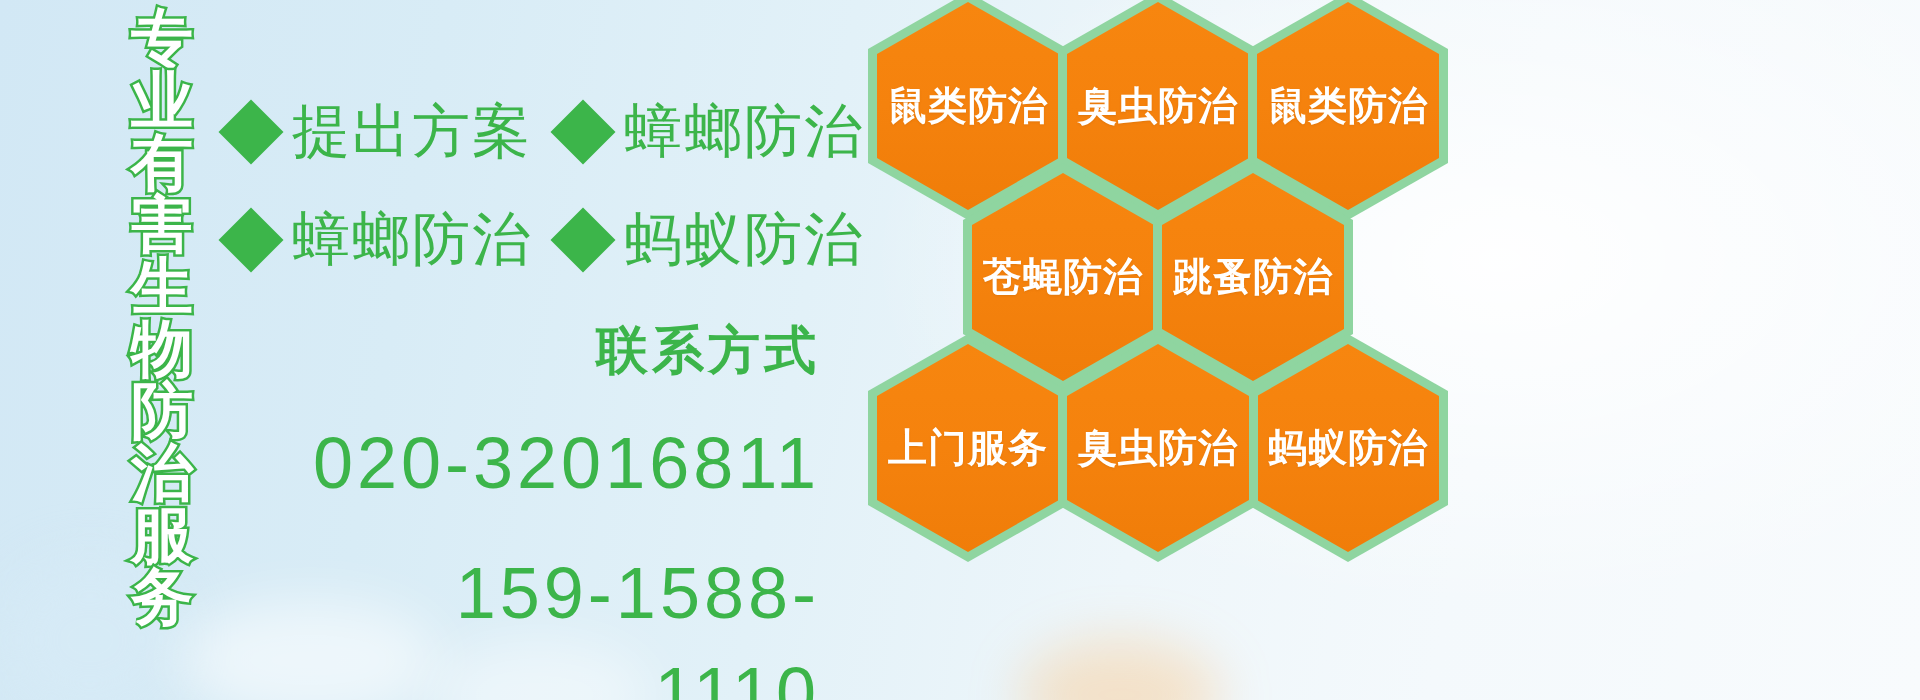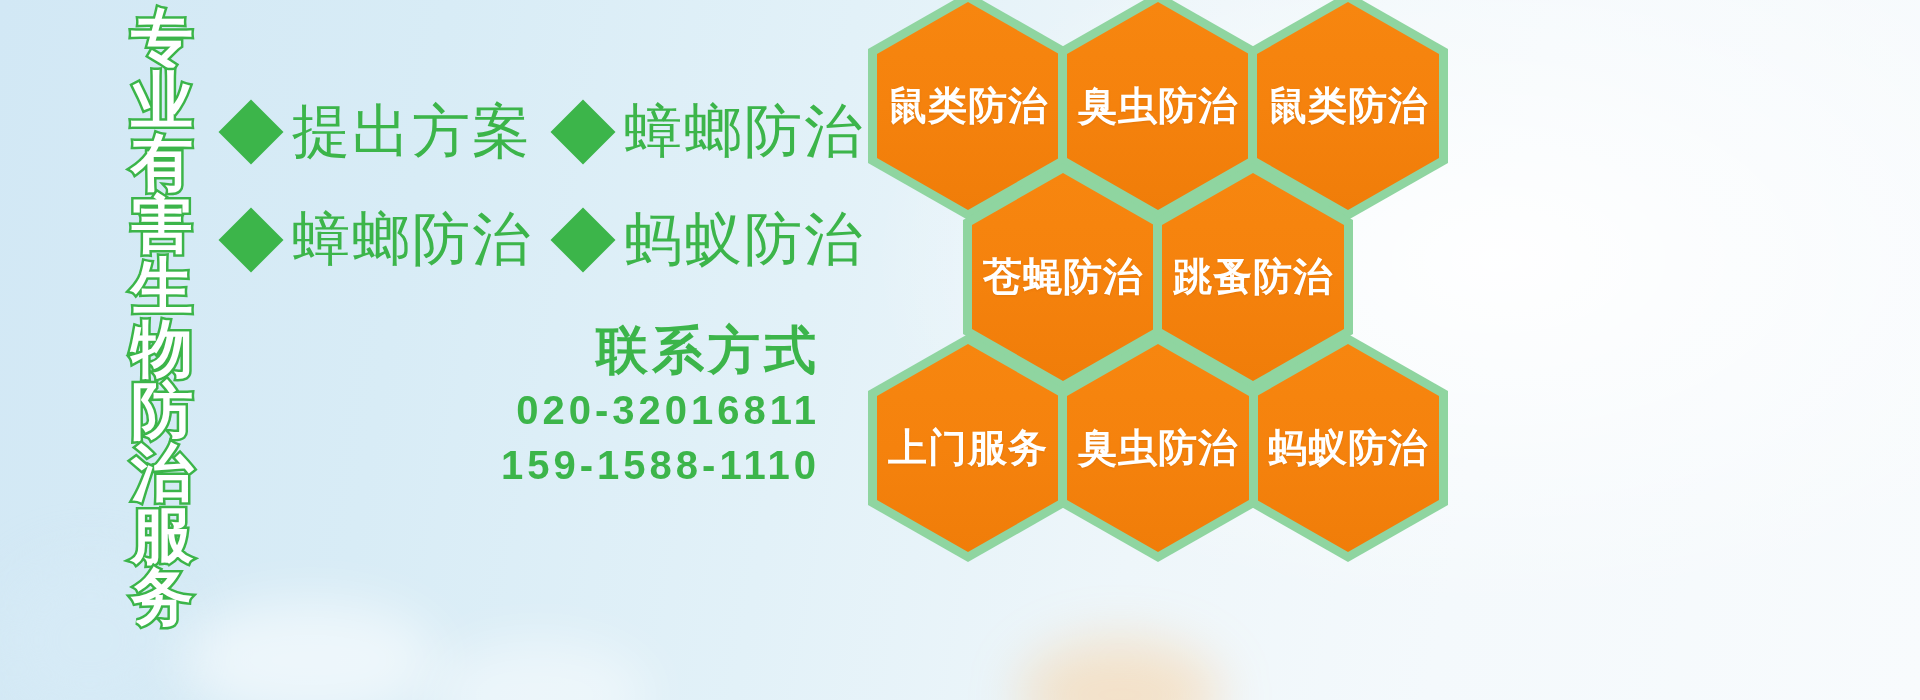--- a/index.html
+++ b/index.html
@@ -50,21 +50,21 @@
     font-size:58px;font-weight:normal;color:#3cb54a;letter-spacing:2px;white-space:nowrap;
   }
   .feature-gap{width:28px;flex:none;}
 
   
   #contact{position:absolute;left:300px;top:318px;width:520px;text-align:right;}
   #contact-title{
     font-size:52px;font-weight:bold;color:#3cb54a;letter-spacing:4px;line-height:1.25;
   }
   .phone{
-    font-size:40px;color:#3cb54a;letter-spacing:4px;line-height:1.38;font-weight:bold;
+    font-size:72px;color:#3cb54a;letter-spacing:4px;line-height:1.38;font-weight:normal;margin-top:31px;
   }
 
   
   #honeycomb{position:absolute;left:860px;top:-18px;width:640px;height:720px;}
   .hex{
     position:absolute;width:200px;height:228px;
     display:flex;align-items:center;justify-content:center;
     clip-path:polygon(50% 0%, 100% 25%, 100% 75%, 50% 100%, 0% 75%, 0% 25%);
     background:#8fd5a0;
   }

